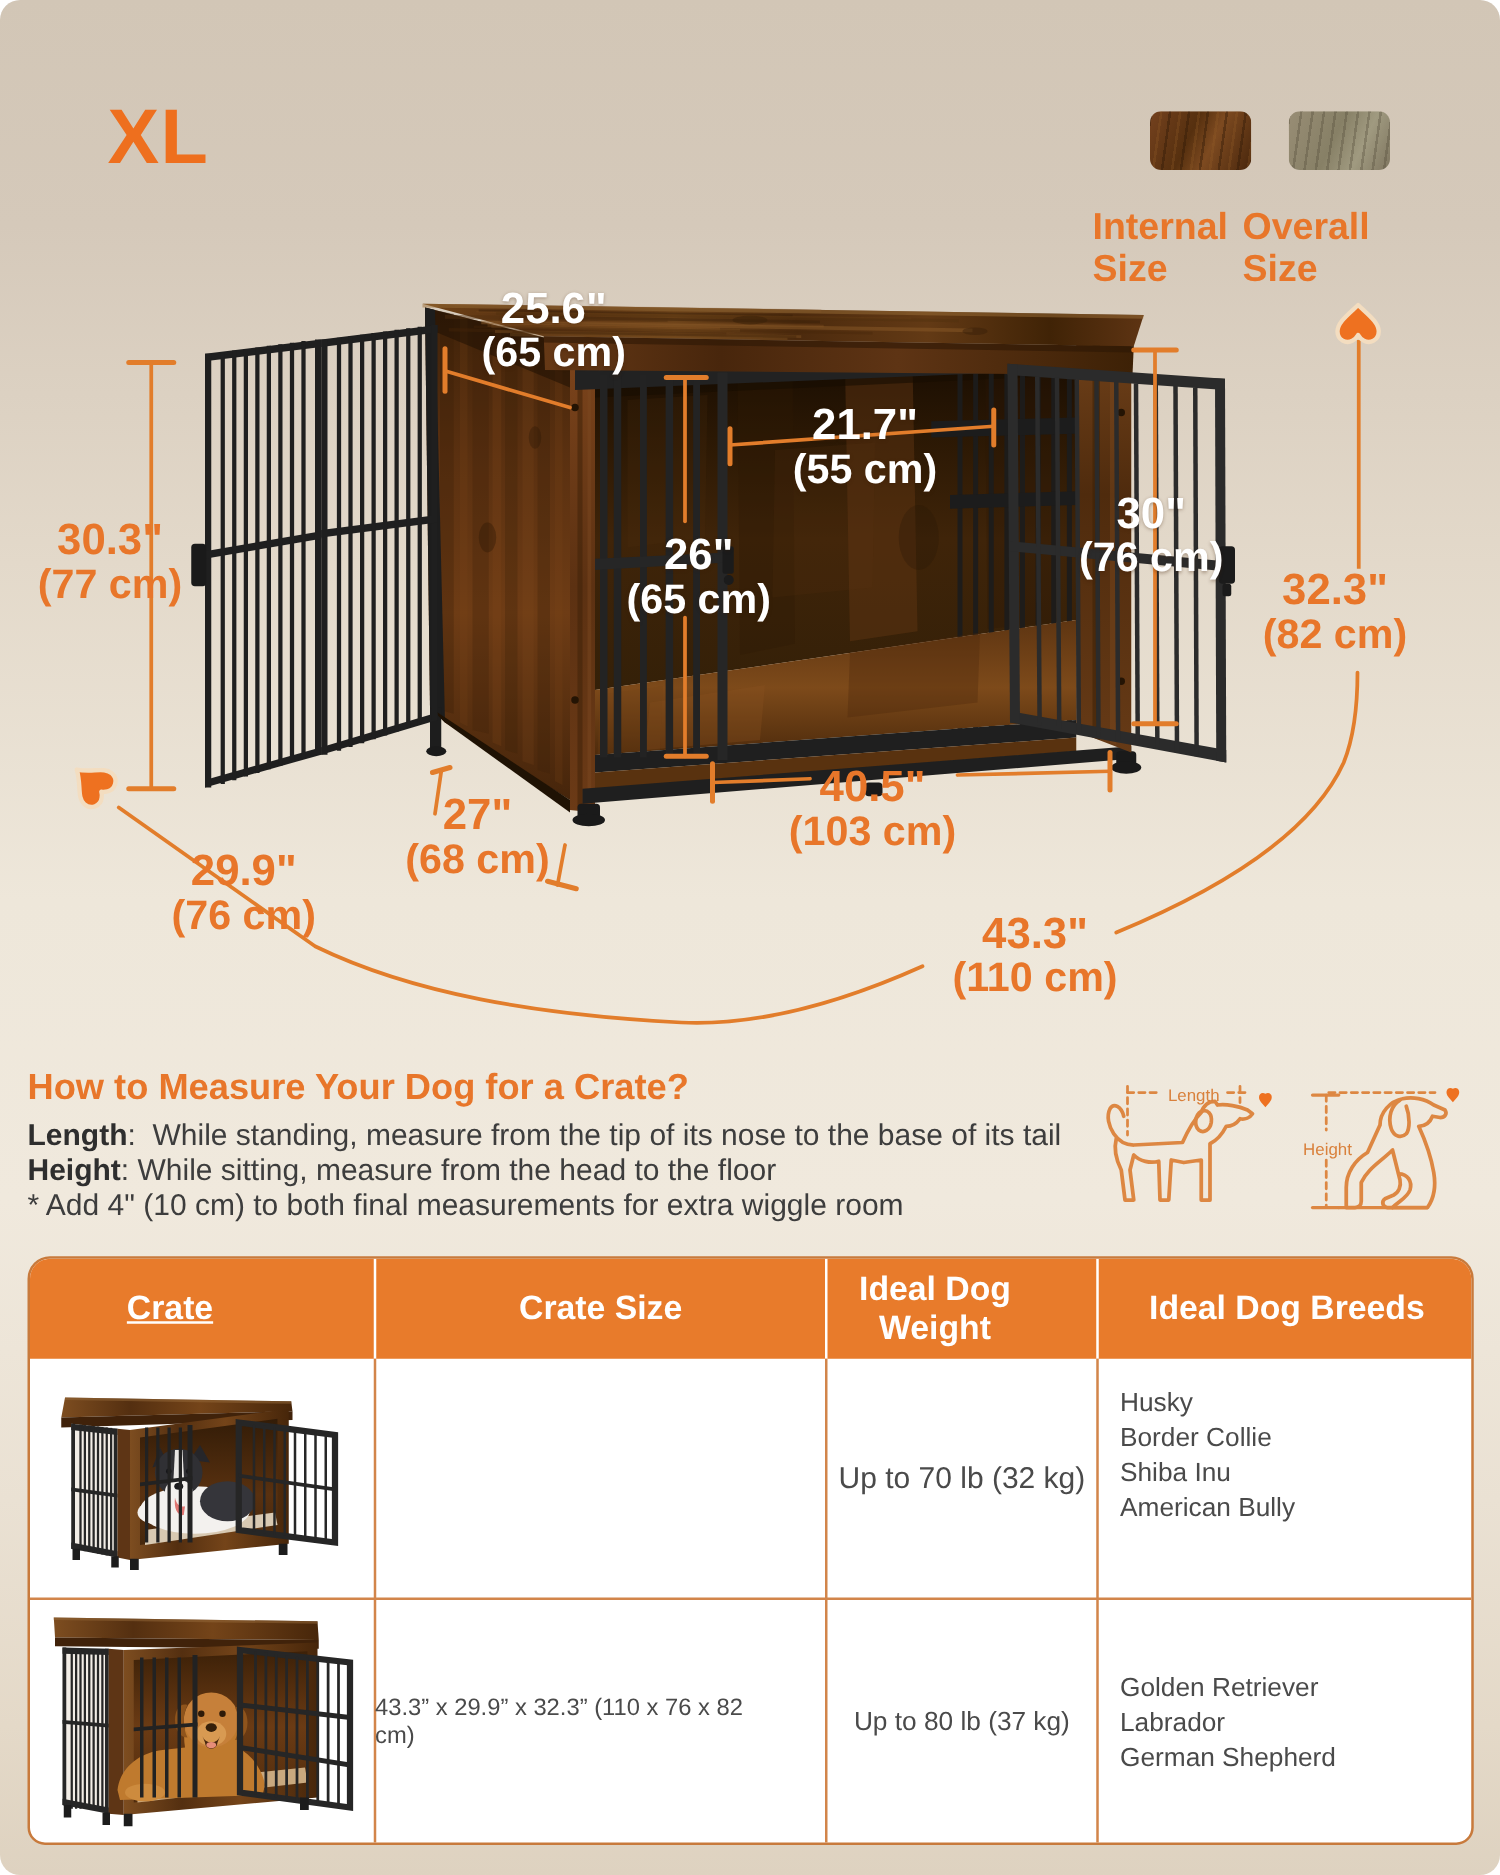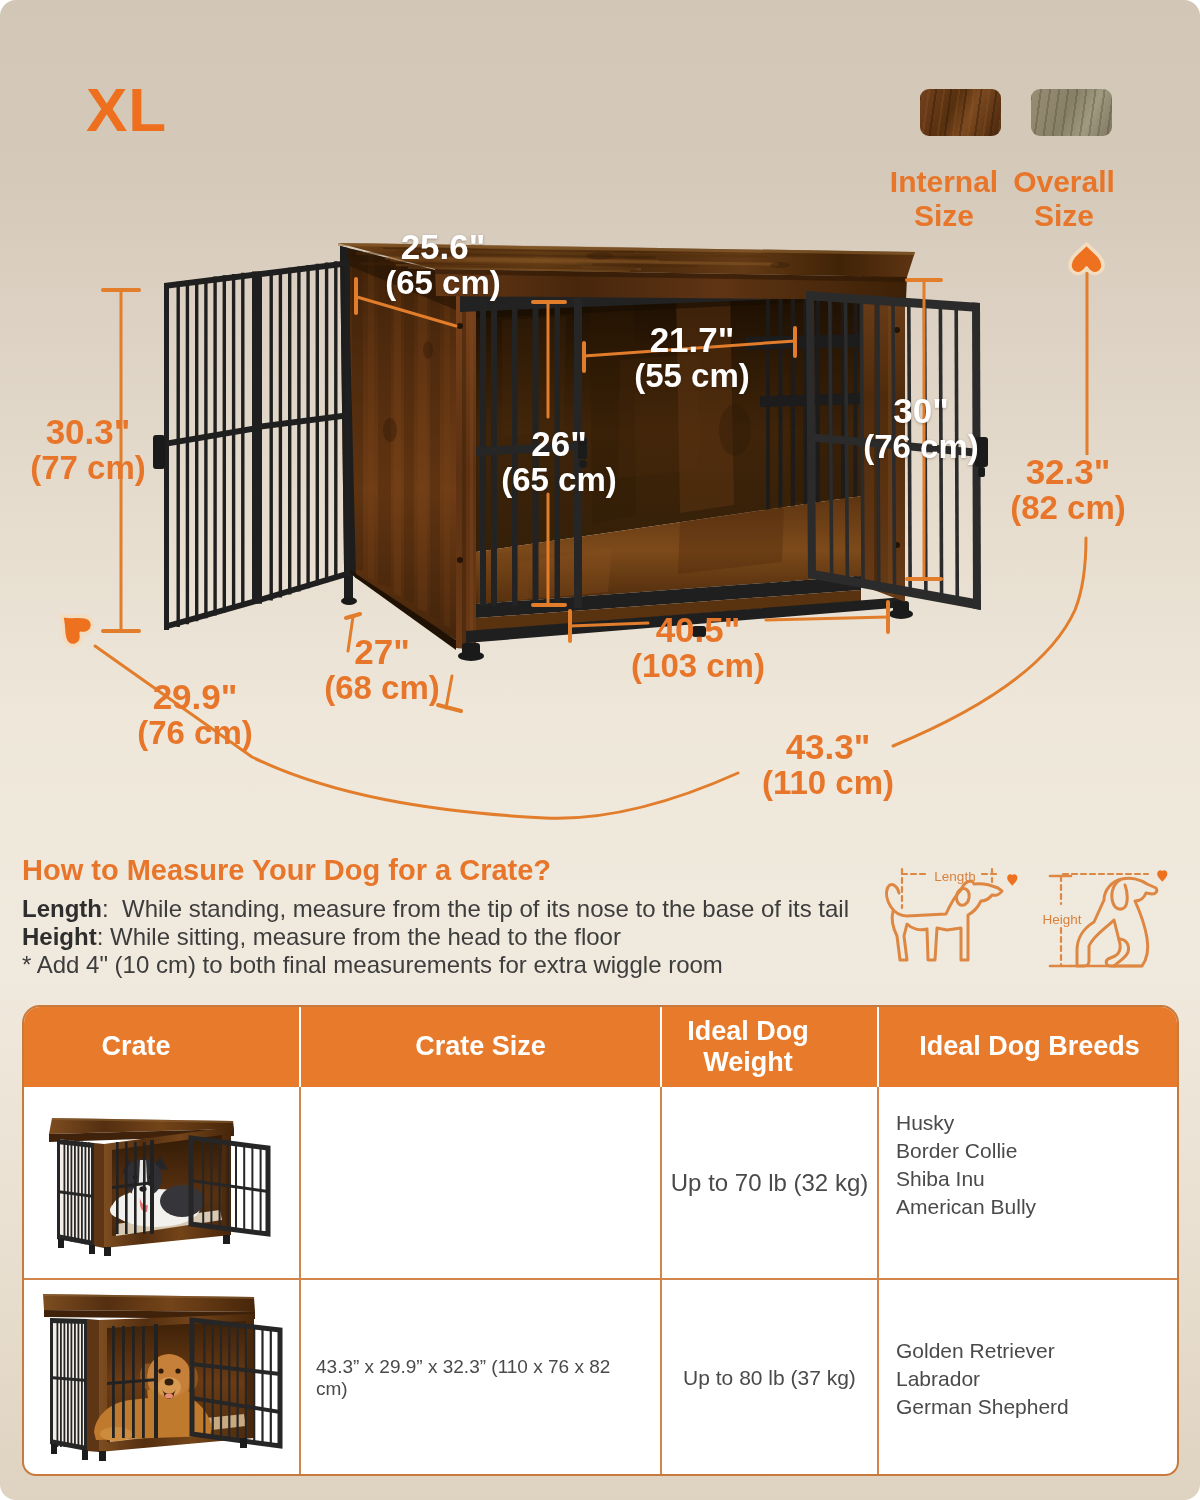--- a/index.html
+++ b/index.html
@@ -3,21 +3,21 @@
 <meta charset="utf-8">
 <style>
   html,body{margin:0;padding:0;background:#ffffff;}
   *{box-sizing:border-box;}
   .page{position:relative;width:1200px;height:1500px;overflow:hidden;border-radius:16px;
     background:linear-gradient(180deg,#d2c6b6 0%,#d5c9ba 12%,#e3d9ca 30%,#eee7da 48%,#f0e9dd 64%,#eae1d3 80%,#e4d9c8 92%,#ded2c0 100%);
     font-family:"Liberation Sans", sans-serif;}
   .abs{position:absolute;}
   .xl{left:86px;top:74px;font-size:62px;font-weight:bold;color:#ee6f1e;letter-spacing:1px;}
   .swatch{width:81px;height:47px;border-radius:9px;}
-  .sizelbl{font-size:30px;font-weight:bold;color:#e8762a;text-align:center;line-height:1.13;}
+  .sizelbl{font-size:30px;font-weight:bold;color:#e8762a;line-height:1.13;}
   .wdim{color:#ffffff;font-weight:bold;text-align:center;line-height:1.0;text-shadow:0 1px 3px rgba(60,30,5,0.35);}
   .odim{color:#e8762a;font-weight:bold;text-align:center;line-height:1.0;}
   .d1{font-size:35px;}
   .d2{font-size:33px;}
   
   .mhead{left:22px;top:854px;font-size:29px;font-weight:bold;color:#e8762a;}
   .mline{left:22px;font-size:24px;color:#3d3d3d;}
   .mline b{color:#2e2e2e;}
   
   .tbl{left:22px;top:1005px;width:1157px;height:471px;border:2px solid #c87a3c;border-radius:18px 18px 14px 14px;background:#ffffff;overflow:hidden;}
@@ -283,36 +283,36 @@
   <div class="abs odim d1" style="left:95px;top:679px;width:200px;">29.9"<br><span class="d2">(76 cm)</span></div>
   <div class="abs odim d1" style="left:728px;top:729px;width:200px;">43.3"<br><span class="d2">(110 cm)</span></div>
 
   <div class="abs mhead">How to Measure Your Dog for a Crate?</div>
   <div class="abs mline" style="top:895px;"><b>Length</b>:&nbsp; While standing, measure from the tip of its nose to the base of its tail</div>
   <div class="abs mline" style="top:923px;"><b>Height</b>: While sitting, measure from the head to the floor</div>
   <div class="abs mline" style="top:951px;">* Add 4" (10 cm) to both final measurements for extra wiggle room</div>
 
   <div class="abs tbl">
     <div class="thead"></div>
-    <div class="th" style="left:0;width:224px;">Crate</div>
+    <div class="th" style="left:0;width:224px;text-decoration:underline;">Crate</div>
     <div class="th" style="left:276px;width:361px;">Crate Size</div>
     <div class="th" style="left:637px;width:174px;">Ideal Dog<br>Weight</div>
     <div class="th" style="left:854px;width:303px;">Ideal Dog Breeds</div>
     <div class="vsep" style="left:275px;"></div>
     <div class="vsep" style="left:636px;"></div>
     <div class="vsep" style="left:853px;"></div>
     <div class="bsep" style="left:275px;top:80px;height:391px;"></div>
     <div class="bsep" style="left:636px;top:80px;height:391px;"></div>
     <div class="bsep" style="left:853px;top:80px;height:391px;"></div>
     <div class="hsep" style="top:271px;"></div>
 
     <div class="cell" style="left:637px;top:80px;width:217px;height:191px;display:flex;align-items:center;justify-content:center;font-size:24px;">Up to 70 lb (32 kg)</div>
     <div class="cell" style="left:872px;top:102px;font-size:21px;line-height:1.33;">Husky<br>Border Collie<br>Shiba Inu<br>American Bully</div>
 
-    <div class="cell" style="left:276px;top:271px;width:320px;height:200px;display:flex;align-items:center;justify-content:center;font-size:19px;margin-left:16px;">43.3” x 29.9” x 32.3” (110 x 76 x 82 cm)</div>
+    <div class="cell" style="left:276px;top:271px;width:320px;height:200px;display:flex;align-items:center;justify-content:center;font-size:19px;">43.3” x 29.9” x 32.3” (110 x 76 x 82 cm)</div>
     <div class="cell" style="left:637px;top:271px;width:217px;height:200px;display:flex;align-items:center;justify-content:center;font-size:21px;">Up to 80 lb (37 kg)</div>
     <div class="cell" style="left:872px;top:330px;font-size:21px;line-height:1.33;">Golden Retriever<br>Labrador<br>German Shepherd</div>
   </div>
 
   <svg class="abs" id="mini1" style="left:40px;top:1098px;" width="245" height="165" viewBox="0 0 245 165">
 <defs>
         <linearGradient id="mw1" x1="0" y1="0" x2="1" y2="0">
           <stop offset="0" stop-color="#7d4d20"></stop>
           <stop offset="0.3" stop-color="#542f10"></stop>
           <stop offset="0.6" stop-color="#744419"></stop>

